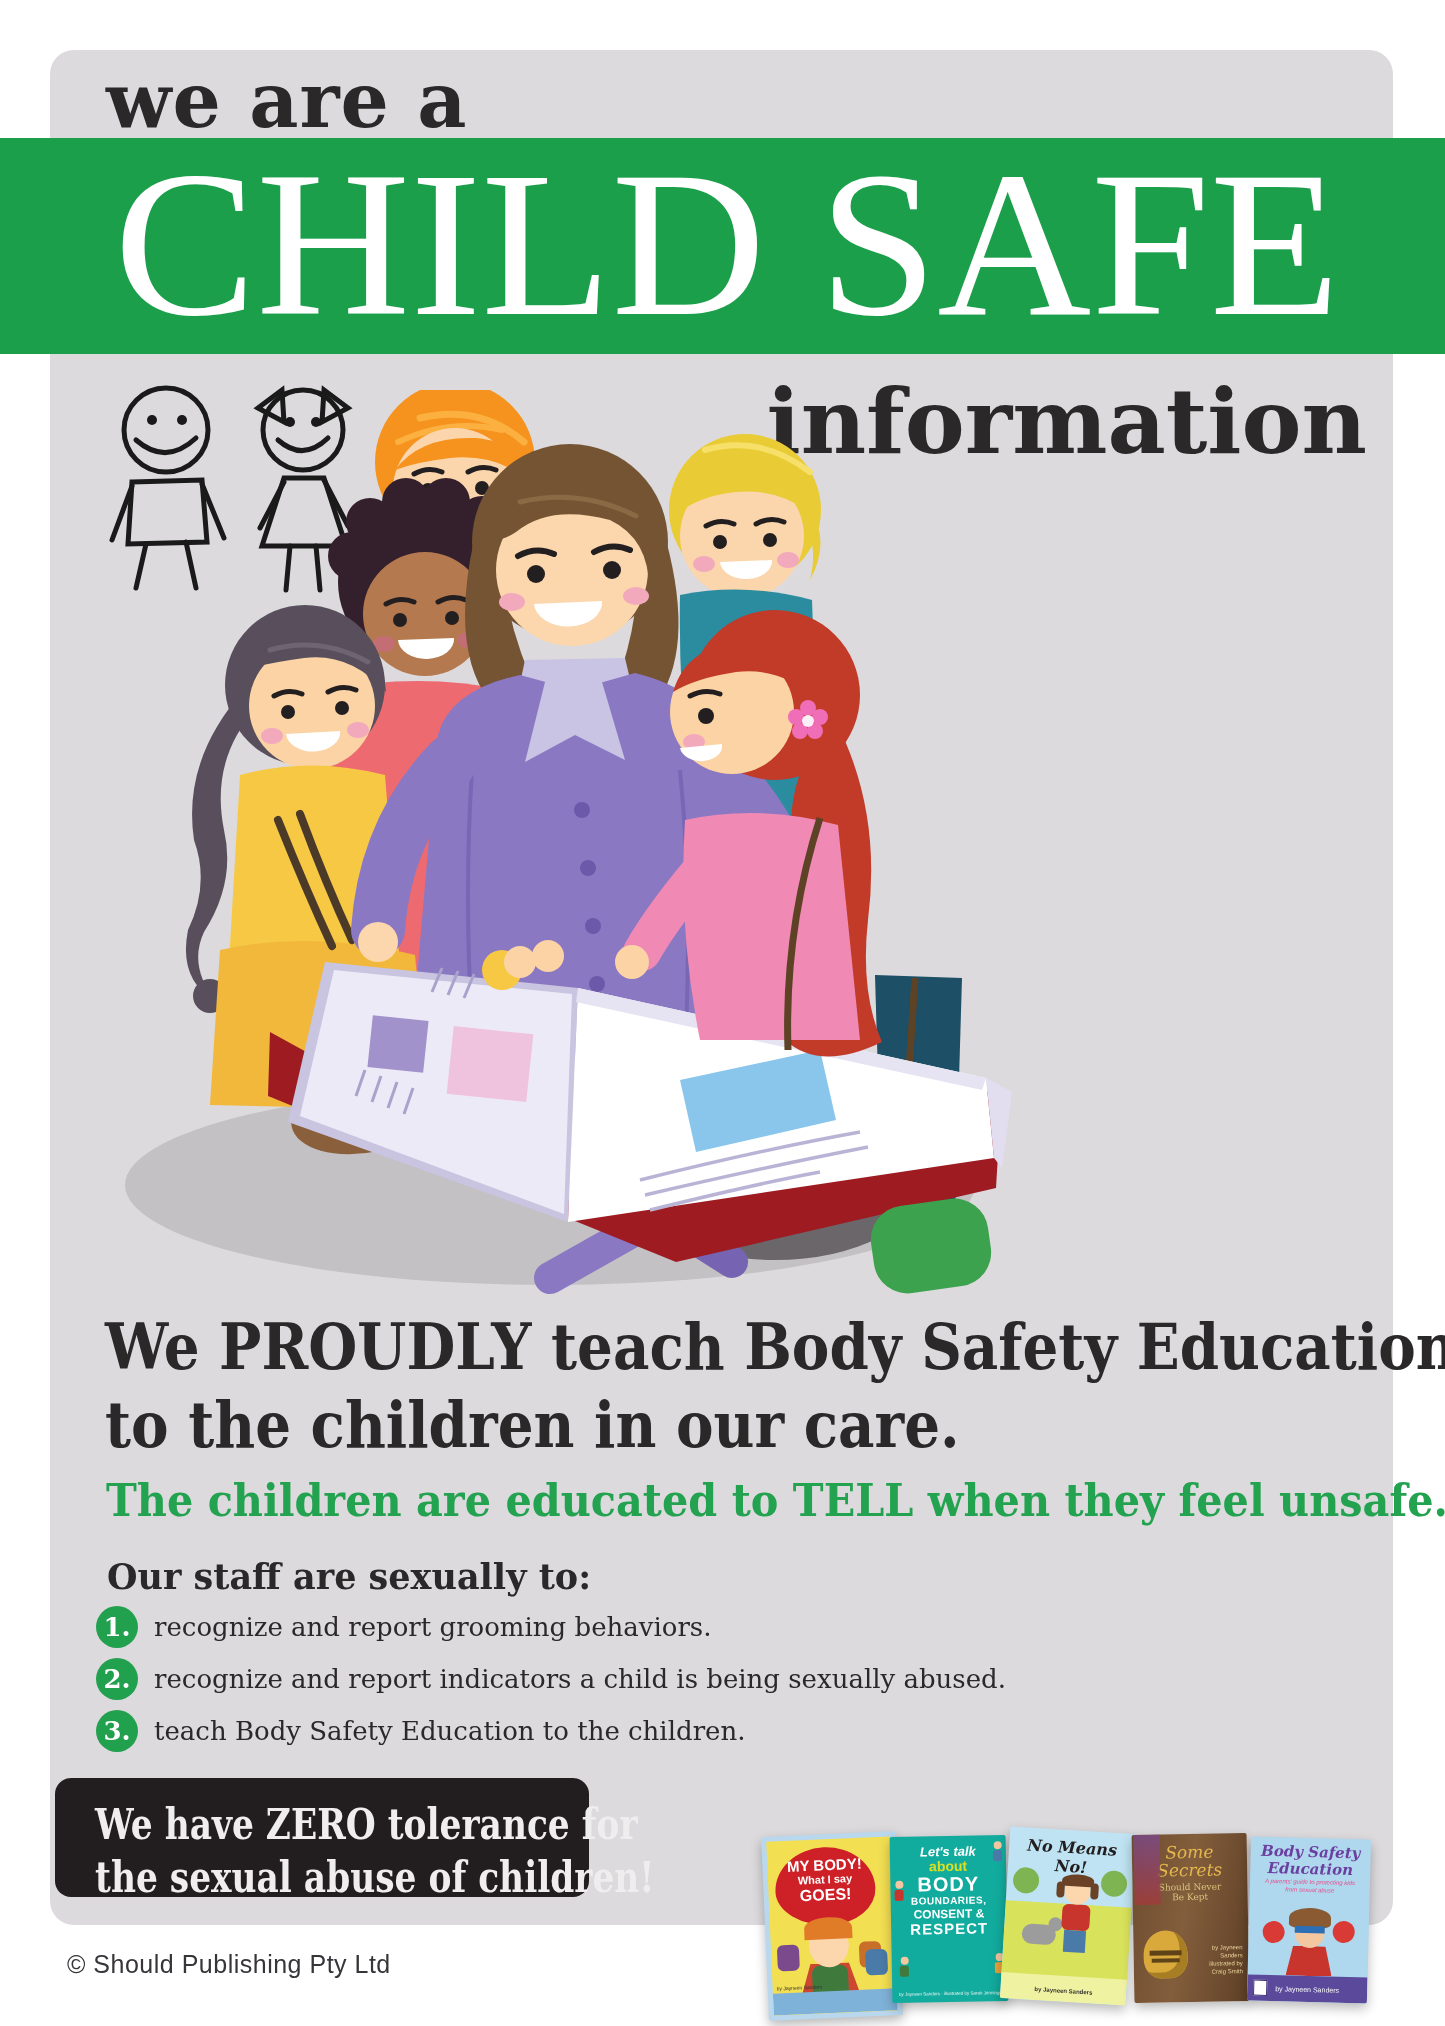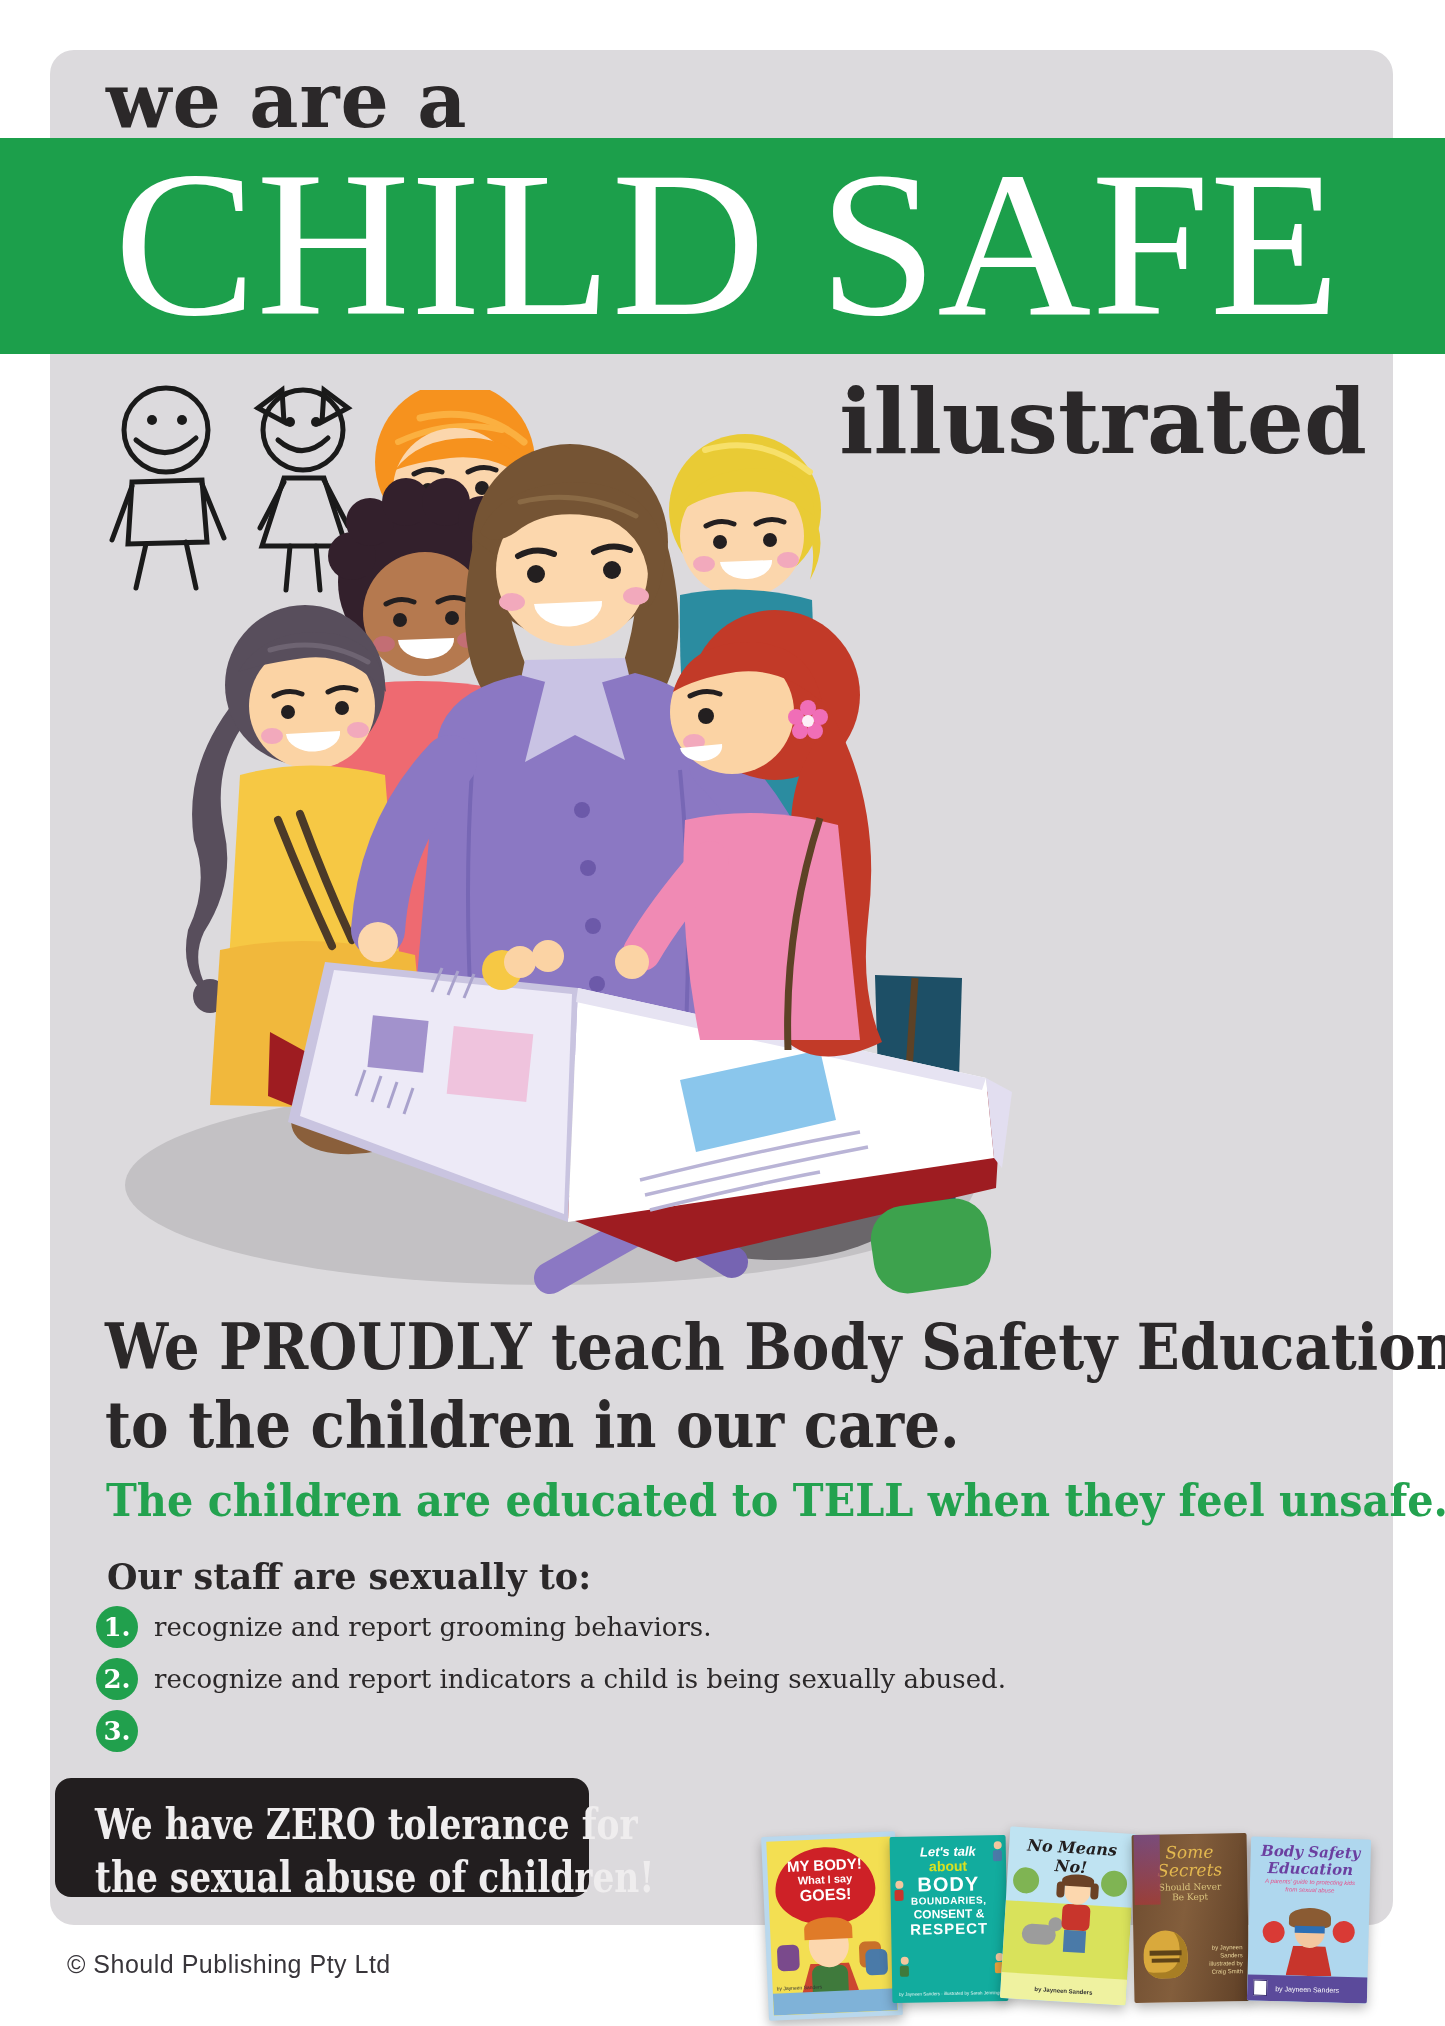--- a/index.html
+++ b/index.html
@@ -129,21 +129,21 @@
 
   <div class="card"></div>
 
   <div class="intro">we are a</div>
 
   <div class="green-band"></div>
   <svg class="band-title-svg" width="1240" height="214">
     <text x="2" y="174" font-family="Liberation Serif, serif" font-size="208" fill="#ffffff" textLength="1226" lengthAdjust="spacingAndGlyphs">CHILD SAFE</text>
   </svg>
 
-  <div class="orgword">illustrated</div>
+  <div class="orgword">information</div>
 
   <svg class="sticks" width="280" height="220" viewBox="0 0 280 220">
     <g stroke="#1A1A1A" stroke-width="5" fill="none" stroke-linecap="round">
       <circle cx="78" cy="52" r="42"></circle>
       <circle cx="64" cy="42" r="5" fill="#1A1A1A" stroke="none"></circle>
       <circle cx="94" cy="42" r="5" fill="#1A1A1A" stroke="none"></circle>
       <path d="M48,62 Q78,88 108,60"></path>
       <path d="M44,104 L114,102 L119,164 L40,166 Z"></path>
       <path d="M44,108 L24,162"></path>
         <path d="M114,106 L136,160"></path>
@@ -347,20 +347,21 @@
     <div class="staff-item">
       <div class="badge">1.</div>
       <div class="txt">recognize and report grooming behaviors.</div>
     </div>
     <div class="staff-item">
       <div class="badge">2.</div>
       <div class="txt">recognize and report indicators a child is being sexually abused.</div>
     </div>
     <div class="staff-item">
       <div class="badge">3.</div>
+      <div class="txt">teach Body Safety Education to the children.</div>
     </div>
   </div>
 
   <div class="zero-box">
     <div class="zero-inner">
       <div>We have ZERO tolerance for</div>
       <div>the sexual abuse of children!</div>
     </div>
   </div>
 

